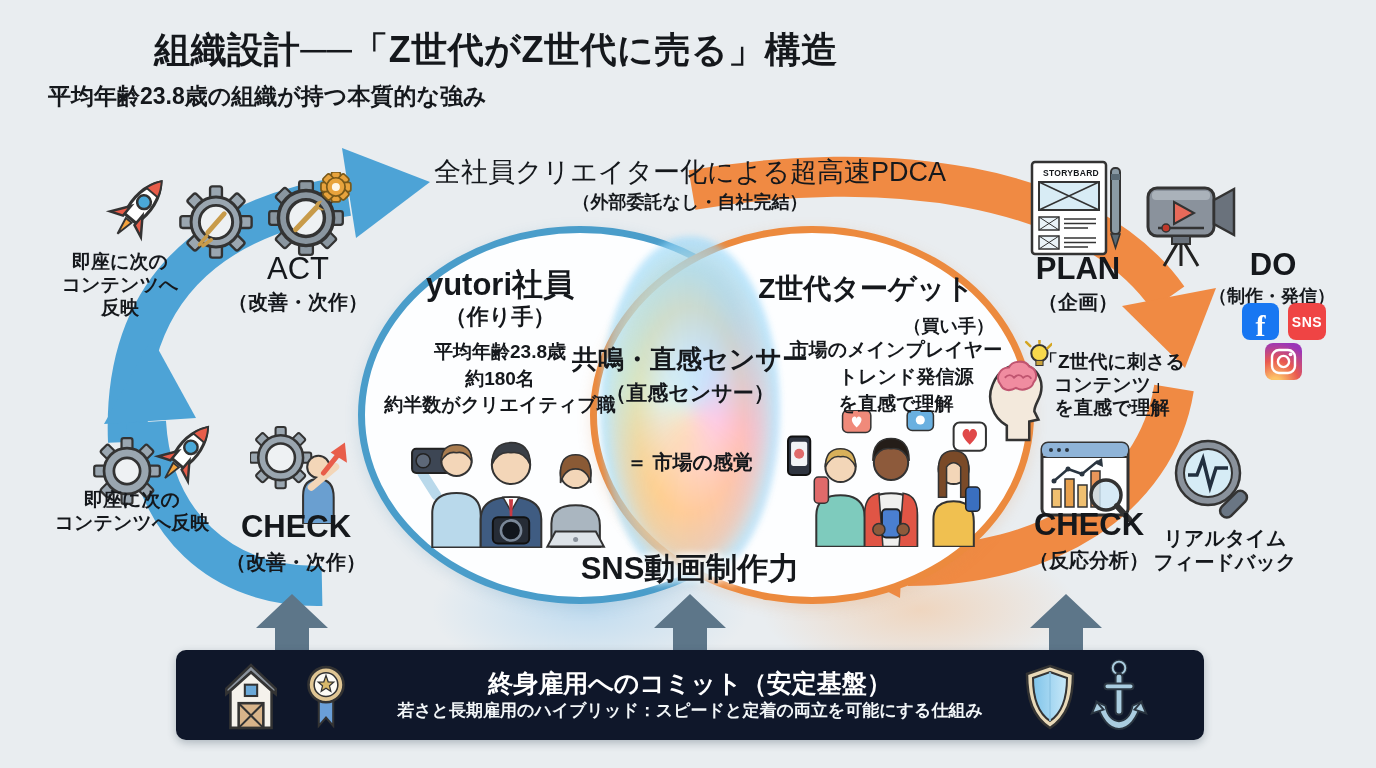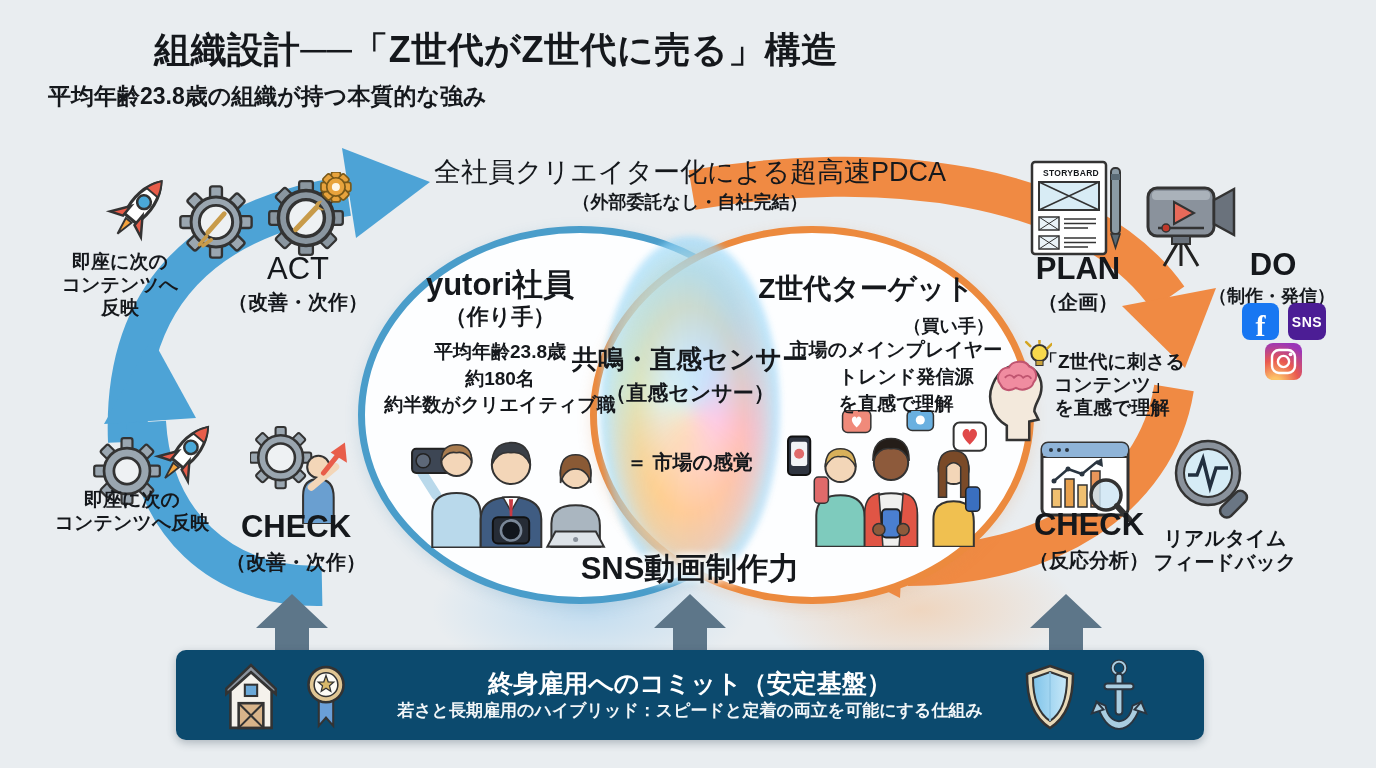--- a/index.html
+++ b/index.html
@@ -48,28 +48,28 @@
   
   .plan{left:1014px;top:250px;width:128px;font-size:31px;font-weight:800;}
   .plan-sub{left:1014px;top:290px;width:128px;font-size:20px;}
   .do{left:1214px;top:246px;width:118px;font-size:31px;font-weight:800;}
   .do-sub{left:1196px;top:286px;width:152px;font-size:18px;}
   .insight{left:1028px;top:350px;width:168px;font-size:19px;}
   .r-check{left:1018px;top:506px;width:142px;font-size:31px;font-weight:800;}
   .r-check-sub{left:1012px;top:548px;width:154px;font-size:20px;}
   .feedback{left:1142px;top:526px;width:166px;font-size:20px;}
   
-  #bar{left:176px;top:650px;width:1028px;height:90px;background:#0c4a6e;border-radius:10px;z-index:4;
+  #bar{left:176px;top:650px;width:1028px;height:90px;background:#0f172a;border-radius:10px;z-index:4;
     display:flex;flex-direction:column;align-items:center;justify-content:center;gap:3px;box-shadow:0 3px 8px rgba(40,60,75,.3);}
   .f-title{position:static;font-size:25px;font-weight:800;color:#fff;}
   .f-sub{position:static;font-size:17px;font-weight:700;color:#f2f6f8;}
   
   .ic{position:absolute;z-index:5;}
   .badge{position:absolute;z-index:6;border-radius:8px;display:flex;align-items:center;justify-content:center;font-weight:800;}
-  #sns-badge{left:1288px;top:303px;width:38px;height:37px;background:#4c1d95;color:#fff;font-size:14px;letter-spacing:.5px;}
+  #sns-badge{left:1288px;top:303px;width:38px;height:37px;background:#ef4444;color:#fff;font-size:14px;letter-spacing:.5px;}
   #insta-badge{left:1265px;top:343px;width:37px;height:37px;background:radial-gradient(circle at 28% 110%,#fdc468 12%,#e95950 48%,#9b36b7 85%);}
   #fb-badge{left:1242px;top:303px;width:37px;height:37px;background:#1877f2;color:#fff;font-size:30px;font-weight:800;overflow:hidden;}
   .storyboard-label{left:1040px;top:168px;width:62px;font-size:8.5px;font-weight:800;letter-spacing:.3px;z-index:6;}
   .bgglow{position:absolute;z-index:1;border-radius:50%;}
 </style>
 </head>
 <body>
 
 <div id="canvas">
 

